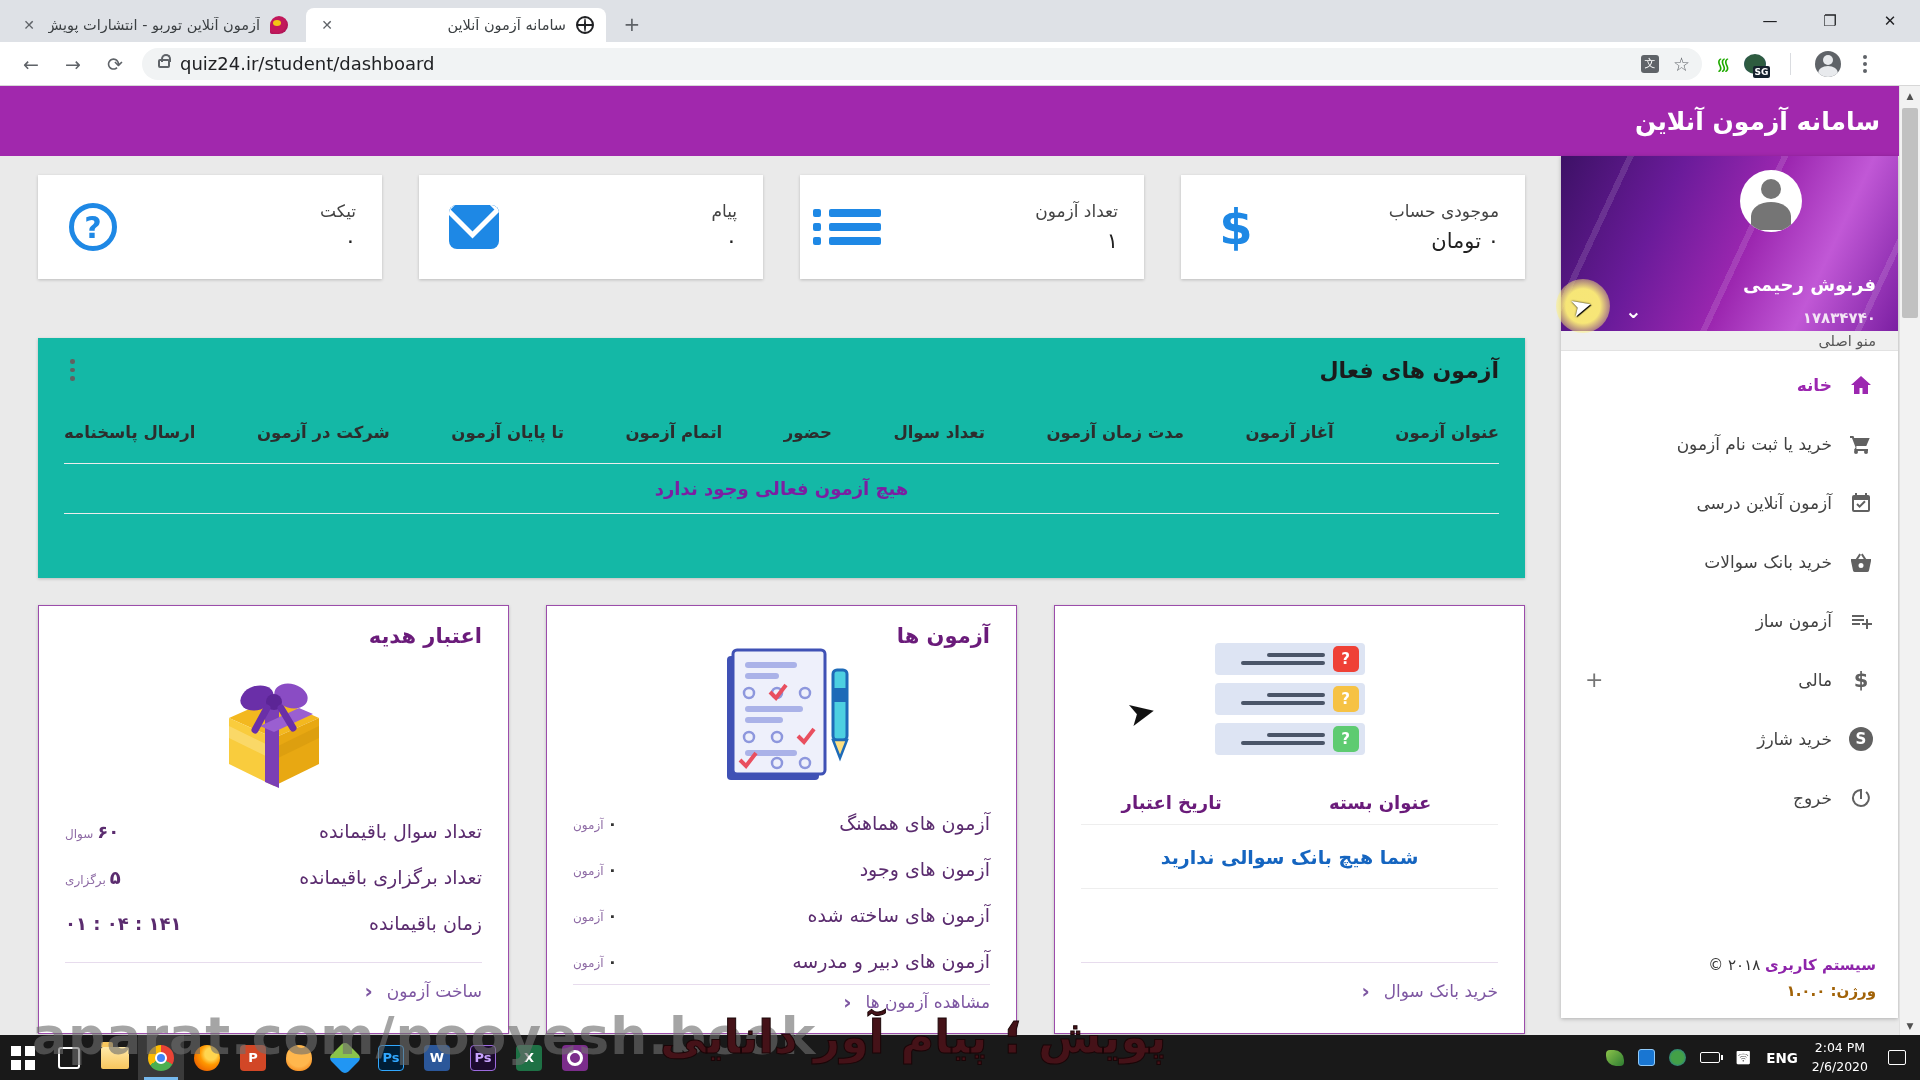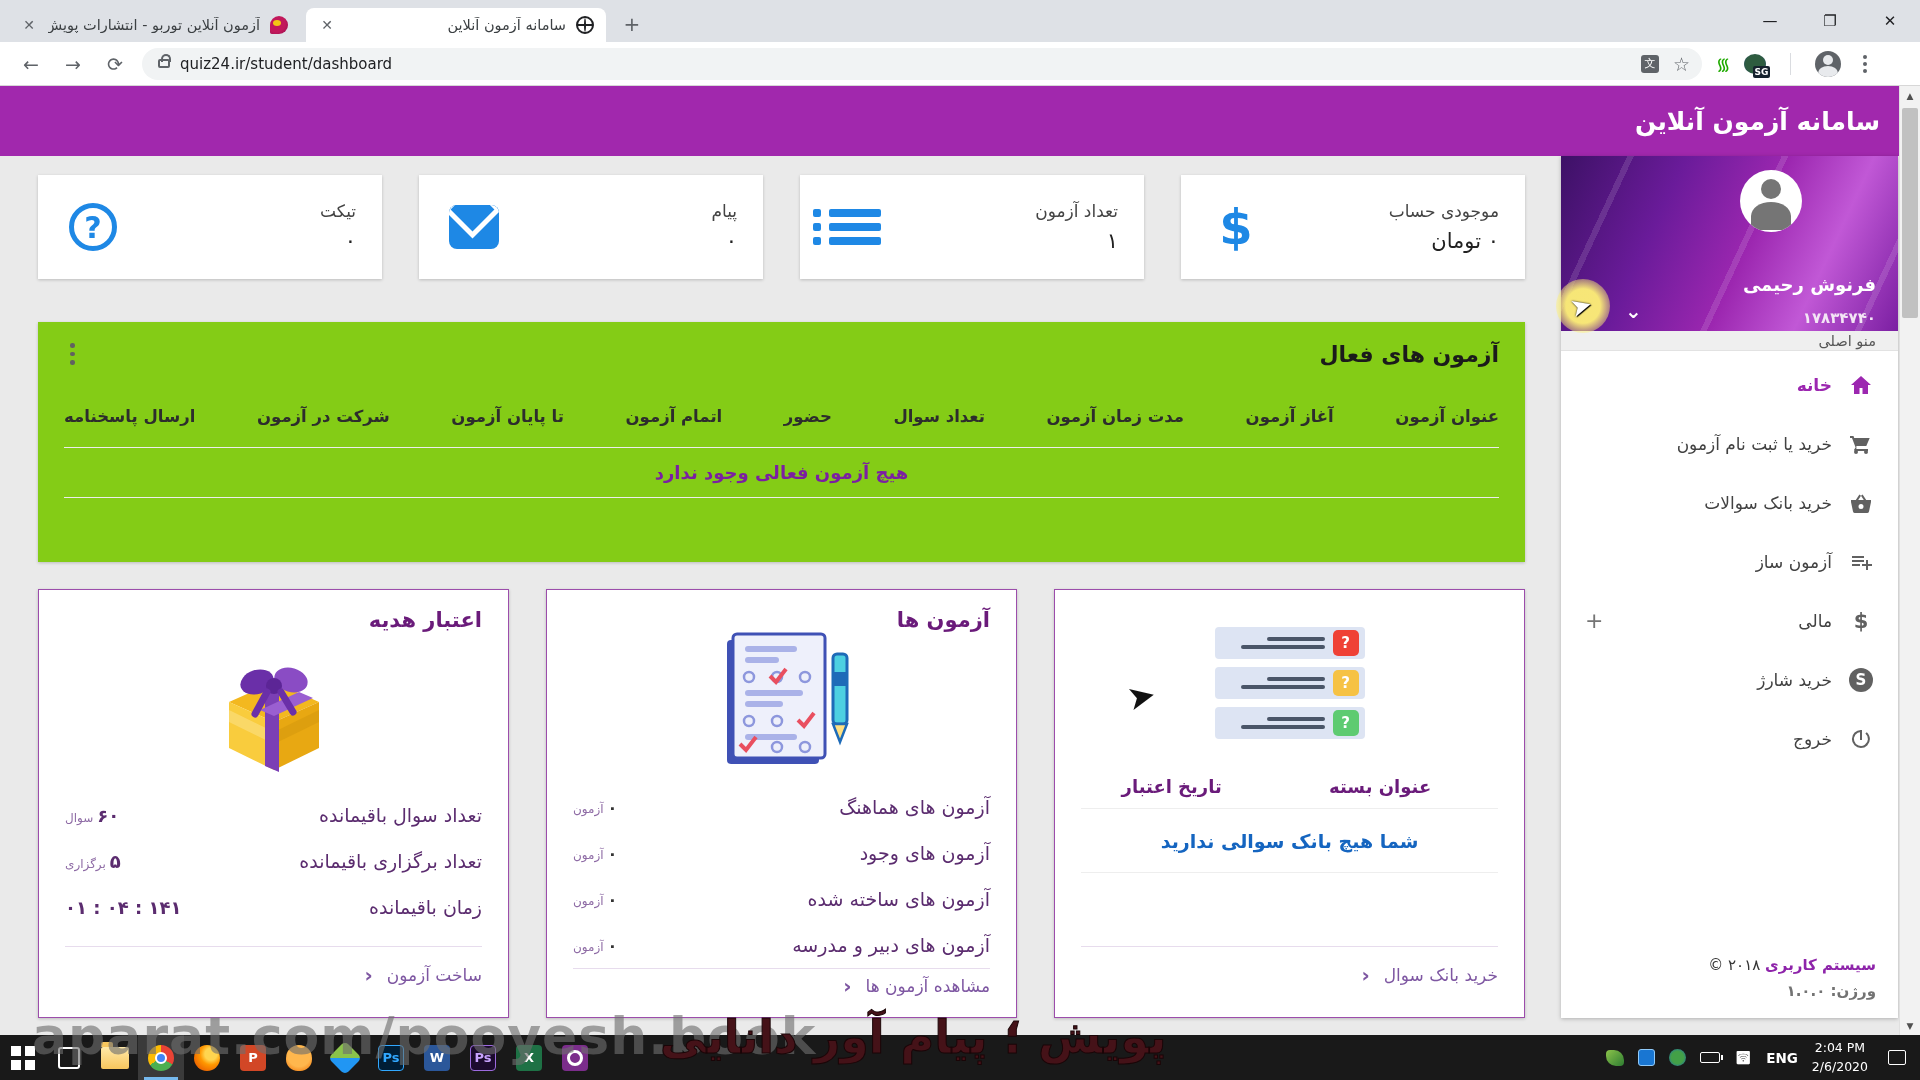--- a/index.html
+++ b/index.html
@@ -22,21 +22,21 @@
   .globe-favicon::after { content:""; position:absolute; top:50%; left:0; right:0; height:2px; margin-top:-1px; background:#202124; }
   .new-tab-btn { position:absolute; left:618px; top:10px; width:28px; height:28px; font-size:20px; color:#5f6368; display:flex; align-items:center; justify-content:center; cursor:pointer; }
   .win-controls { position:absolute; right:0; top:0; height:42px; display:flex; }
   .win-btn { width:60px; height:42px; display:flex; align-items:center; justify-content:center; font-size:15px; color:#202124; cursor:pointer; }
 
   .toolbar { position:absolute; top:42px; left:0; right:0; height:44px; background:#fff; border-bottom:1px solid #d7d7d7; display:flex; align-items:center; padding:0 10px; }
   .nav-icon { width:34px; height:34px; display:flex; align-items:center; justify-content:center; font-size:19px; color:#5f6368; margin:0 4px; cursor:pointer; }
   .omnibox { flex:0 0 auto; width:1560px; height:32px; background:#f1f3f4; border-radius:16px; display:flex; align-items:center; padding:0 12px; margin:0 6px; }
   .lock-icon { width:12px; height:9px; border:2px solid #5f6368; border-radius:2px; position:relative; margin:0 10px 0 4px; }
   .lock-icon::before { content:""; position:absolute; top:-7px; left:1px; width:6px; height:6px; border:2px solid #5f6368; border-bottom:none; border-radius:5px 5px 0 0; }
-  .url-text { font-size:15px; color:#202124; direction:ltr; flex:1; }
+  .url-text { font-size:18px; color:#202124; direction:ltr; flex:1; }
   .omni-right { display:flex; align-items:center; gap:14px; margin-left:8px; }
   .translate-icon { width:18px; height:18px; background:#5f6368; border-radius:3px; position:relative; color:#fff; font-size:11px; display:flex; align-items:center; justify-content:center; }
   .star-icon { color:#5f6368; font-size:19px; }
   .ext-vpn { color:#1faa00; font-size:17px; }
   .ext-sg { width:22px; height:20px; border-radius:50%; background:radial-gradient(circle,#2e5c3f 0 60%,#274d77 100%); position:relative; }
   .ext-sg::after { content:"SG"; position:absolute; right:-4px; bottom:-4px; background:#16222e; color:#fff; font-size:9px; font-weight:bold; padding:1px 2px; border-radius:2px; }
   .toolbar-sep { width:1px; height:22px; background:#dadce0; margin:0 10px; }
   .avatar-icon { width:26px; height:26px; border-radius:50%; background:#5f6368; position:relative; overflow:hidden; }
   .avatar-icon::before { content:""; position:absolute; top:4px; left:8px; width:10px; height:10px; border-radius:50%; background:#e8eaed; }
   .avatar-icon::after { content:""; position:absolute; top:15px; left:3px; width:20px; height:14px; border-radius:50%; background:#e8eaed; }
@@ -66,39 +66,39 @@
   .menu-item .mi-icon { width:26px; height:26px; flex:0 0 26px; color:#616161; display:flex; align-items:center; justify-content:center; }
   .menu-item.active { color:#9c27b0; font-weight:bold; }
   .menu-item.active .mi-icon { color:#9c27b0; }
   .menu-item .mi-plus { margin-right:auto; color:#757575; font-size:22px; }
   .mi-icon svg { width:24px; height:24px; fill:currentColor; }
   .mi-glyph { font-size:21px; font-weight:bold; }
   .mi-glyph.circled { width:24px; height:24px; border-radius:50%; background:#616161; color:#fff; font-size:15px; display:flex; align-items:center; justify-content:center; }
   .sidebar-footer { padding:14px 22px 18px; font-size:15px; }
   .sf-line1 { color:#333; }
   .sf-line1 .brand { color:#8e24aa; font-weight:bold; }
-  .sf-line2 { margin-top:8px; font-weight:bold; color:#737373; }
+  .sf-line2 { margin-top:8px; font-weight:bold; color:#a16207; }
 
   
   .content { position:absolute; top:19px; right:395px; left:38px; }
   .stats-row { display:flex; gap:37px; }
   .stat-card { flex:1; height:104px; background:#fff; box-shadow:0 1px 3px rgba(0,0,0,.2); display:flex; align-items:center; justify-content:space-between; padding:0 26px; }
   .stat-text { text-align:right; }
   .stat-label { font-size:17px; color:#444; }
   .stat-value { font-size:21px; color:#222; margin-top:8px; }
   .stat-icon { flex:0 0 58px; display:flex; align-items:center; justify-content:center; }
   .ic-dollar { font-size:48px; color:#1e88e5; font-weight:bold; }
   .ic-list { display:flex; flex-direction:column; gap:6px; }
   .ic-list i { display:block; width:52px; height:8px; background:#1e88e5; border-radius:2px; position:relative; }
   .ic-list i::before { content:""; position:absolute; right:60px; top:0; width:8px; height:8px; background:#1e88e5; border-radius:2px; }
   .ic-mail { width:50px; height:44px; background:#1e88e5; border-radius:8px; position:relative; overflow:hidden; }
   .ic-mail::before { content:""; position:absolute; top:-16px; left:3px; width:31px; height:31px; background:#1e88e5; border:5px solid #fff; transform:rotate(45deg); }
   .ic-question { width:48px; height:48px; border:5px solid #1e88e5; border-radius:50%; color:#1e88e5; font-size:30px; font-weight:bold; display:flex; align-items:center; justify-content:center; }
 
-  .exams-card { margin-top:43px; height:240px; background:#84cc16; box-shadow:0 1px 3px rgba(0,0,0,.2); padding:0 26px; }
+  .exams-card { margin-top:59px; height:240px; background:#14b8a6; box-shadow:0 1px 3px rgba(0,0,0,.2); padding:0 26px; }
   .exams-head { height:64px; display:flex; align-items:center; justify-content:space-between; }
   .exams-title { font-size:22px; font-weight:bold; color:#1b1b1b; }
   .kebab { display:flex; flex-direction:column; gap:4px; padding:6px; cursor:pointer; }
   .kebab i { width:4.5px; height:4.5px; border-radius:50%; background:#616161; }
   .exams-cols { height:62px; display:flex; align-items:center; justify-content:space-between; border-bottom:1px solid #ececec; }
   .exams-col { font-size:16.5px; font-weight:bold; color:#2d2d2d; white-space:nowrap; }
   .exams-empty { height:50px; display:flex; align-items:center; justify-content:center; font-size:18px; font-weight:bold; color:#7b1fa2; border-bottom:1px solid #ececec; }
 
   .cards-row { margin-top:27px; display:flex; gap:37px; }
   .info-card { flex:1; height:429px; background:#fff; border:1px solid #9c4dab; box-shadow:0 1px 3px rgba(0,0,0,.2); padding:18px 26px 14px; display:flex; flex-direction:column; }
@@ -261,20 +261,28 @@
             <span class="mi-icon">
               <svg viewBox="0 0 24 24">
                 <path d="M7 18a2 2 0 100 4 2 2 0 000-4zm10 0a2 2 0 100 4 2 2 0 000-4zM7.4 14h9.9l3.4-8H5.2L4.5 4H1v2h2l3.6 9.6L5.2 17.4c-.3.6.2 1.6 1 1.6H19v-2H7.4z"></path>
               </svg>
             </span>
             <span>خرید یا ثبت نام آزمون</span>
           </div>
           <div class="menu-item">
             <span class="mi-icon">
               <svg viewBox="0 0 24 24">
+                <path d="M19 4h-1V2h-2v2H8V2H6v2H5a2 2 0 00-2 2v13a2 2 0 002 2h14a2 2 0 002-2V6a2 2 0 00-2-2zm0 15H5V9h14zM10.6 17l-3.3-3.3 1.4-1.4 1.9 1.9 4.7-4.7 1.4 1.4z"></path>
+              </svg>
+            </span>
+            <span>آزمون آنلاین درسی</span>
+          </div>
+          <div class="menu-item">
+            <span class="mi-icon">
+              <svg viewBox="0 0 24 24">
                 <path d="M17.2 9l-3.6-5.4-1.6 1.1L14.8 9H9.2l2.8-4.3-1.6-1.1L6.8 9H2v2l2 9.5A2 2 0 006 22h12a2 2 0 002-1.5L22 11V9zM12 18a2.5 2.5 0 110-5 2.5 2.5 0 010 5z"></path>
               </svg>
             </span>
             <span>خرید بانک سوالات</span>
           </div>
           <div class="menu-item">
             <span class="mi-icon">
               <svg viewBox="0 0 24 24">
                 <path d="M3 6h12v2H3zm0 4h12v2H3zm0 4h8v2H3zm14 0v-4h2v4h4v2h-4v4h-2v-4h-4v-2z"></path>
               </svg>

